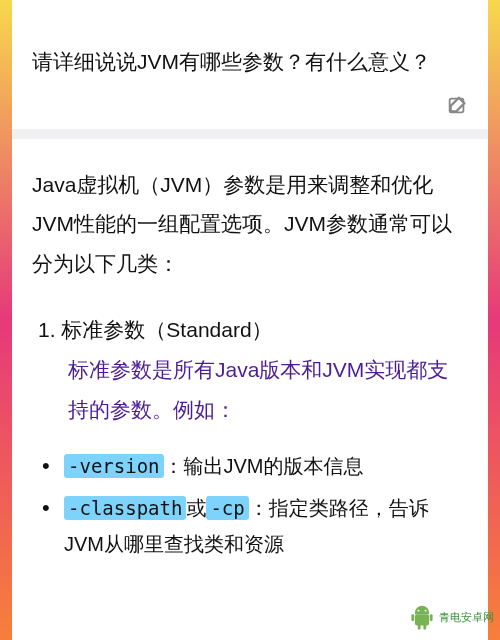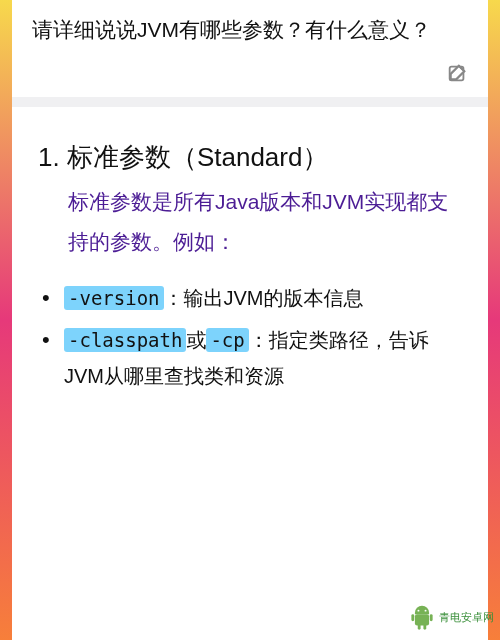--- a/index.html
+++ b/index.html
@@ -33,20 +33,21 @@
     .question-card {
       padding: 14px 20px 50px 20px;
       background: #ffffff;
       position: relative;
     }
     .question-text {
       font-size: 21px;
       color: #111;
       line-height: 1.55;
       font-weight: 400;
+      margin-top: 32px;
     }
     .edit-icon {
       position: absolute;
       right: 20px;
       bottom: 12px;
       width: 22px;
       height: 22px;
       color: #888;
     }
     .gap {
@@ -62,21 +63,21 @@
     .intro {
       font-size: 21px;
       color: #111;
       line-height: 1.9;
       margin-bottom: 26px;
     }
     .list-item {
       margin-bottom: 18px;
     }
     .list-head {
-      font-size: 26px;
+      font-size: 21px;
       color: #111;
       line-height: 1.9;
       padding-left: 6px;
     }
     .list-body {
       font-size: 21px;
       color: #4c1d95;
       line-height: 1.9;
       padding-left: 36px;
     }
@@ -135,20 +136,21 @@
         <rect x="4" y="4" width="15" height="15" rx="2"></rect>
         <path d="M14 3l6 6-9 9H5v-6l9-9z" fill="#fff"></path>
         <path d="M14 3l6 6-9 9H5v-6l9-9z"></path>
       </svg>
     </span>
   </div>
 
   <div class="gap"></div>
 
   <div class="answer-card">
+    <div class="intro">Java虚拟机（JVM）参数是用来调整和优化JVM性能的一组配置选项。JVM参数通常可以分为以下几类：</div>
 
     <div class="list-item">
       <div class="list-head">
         <span>1.</span>
         <span>标准参数（Standard）</span>
       </div>
       <div class="list-body">标准参数是所有Java版本和JVM实现都支持的参数。例如：</div>
     </div>
 
     <ul class="bullets">

